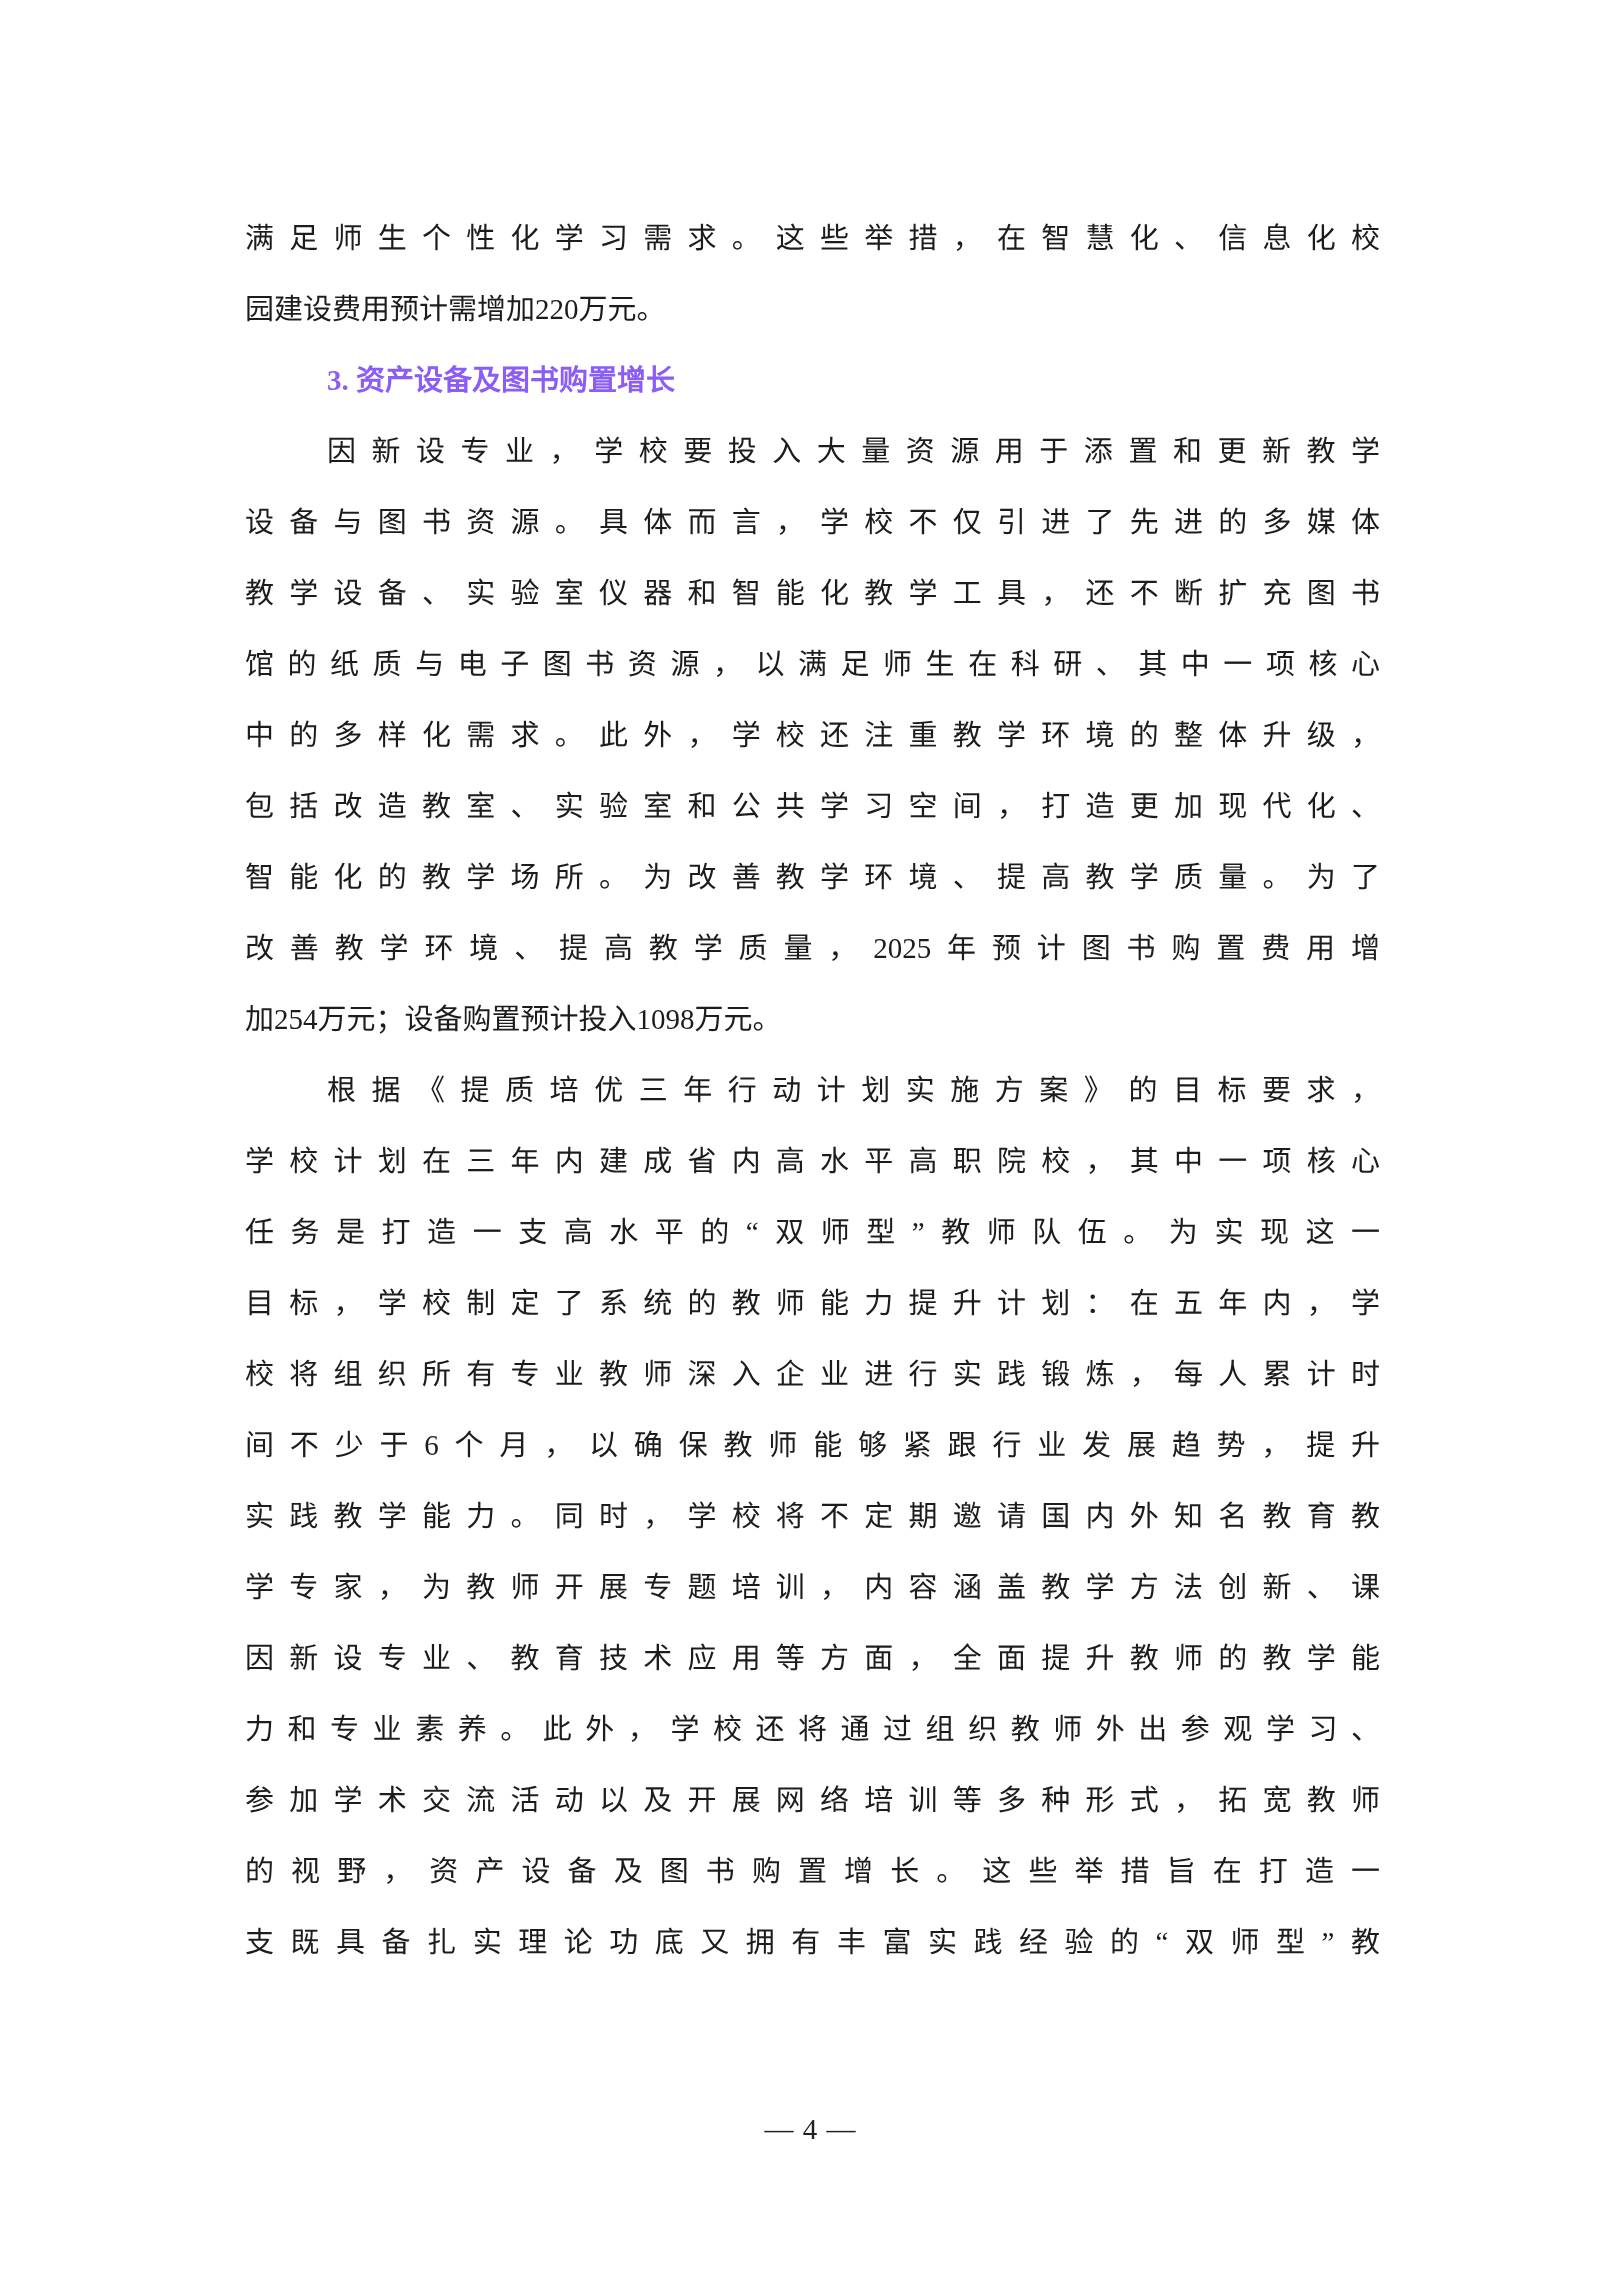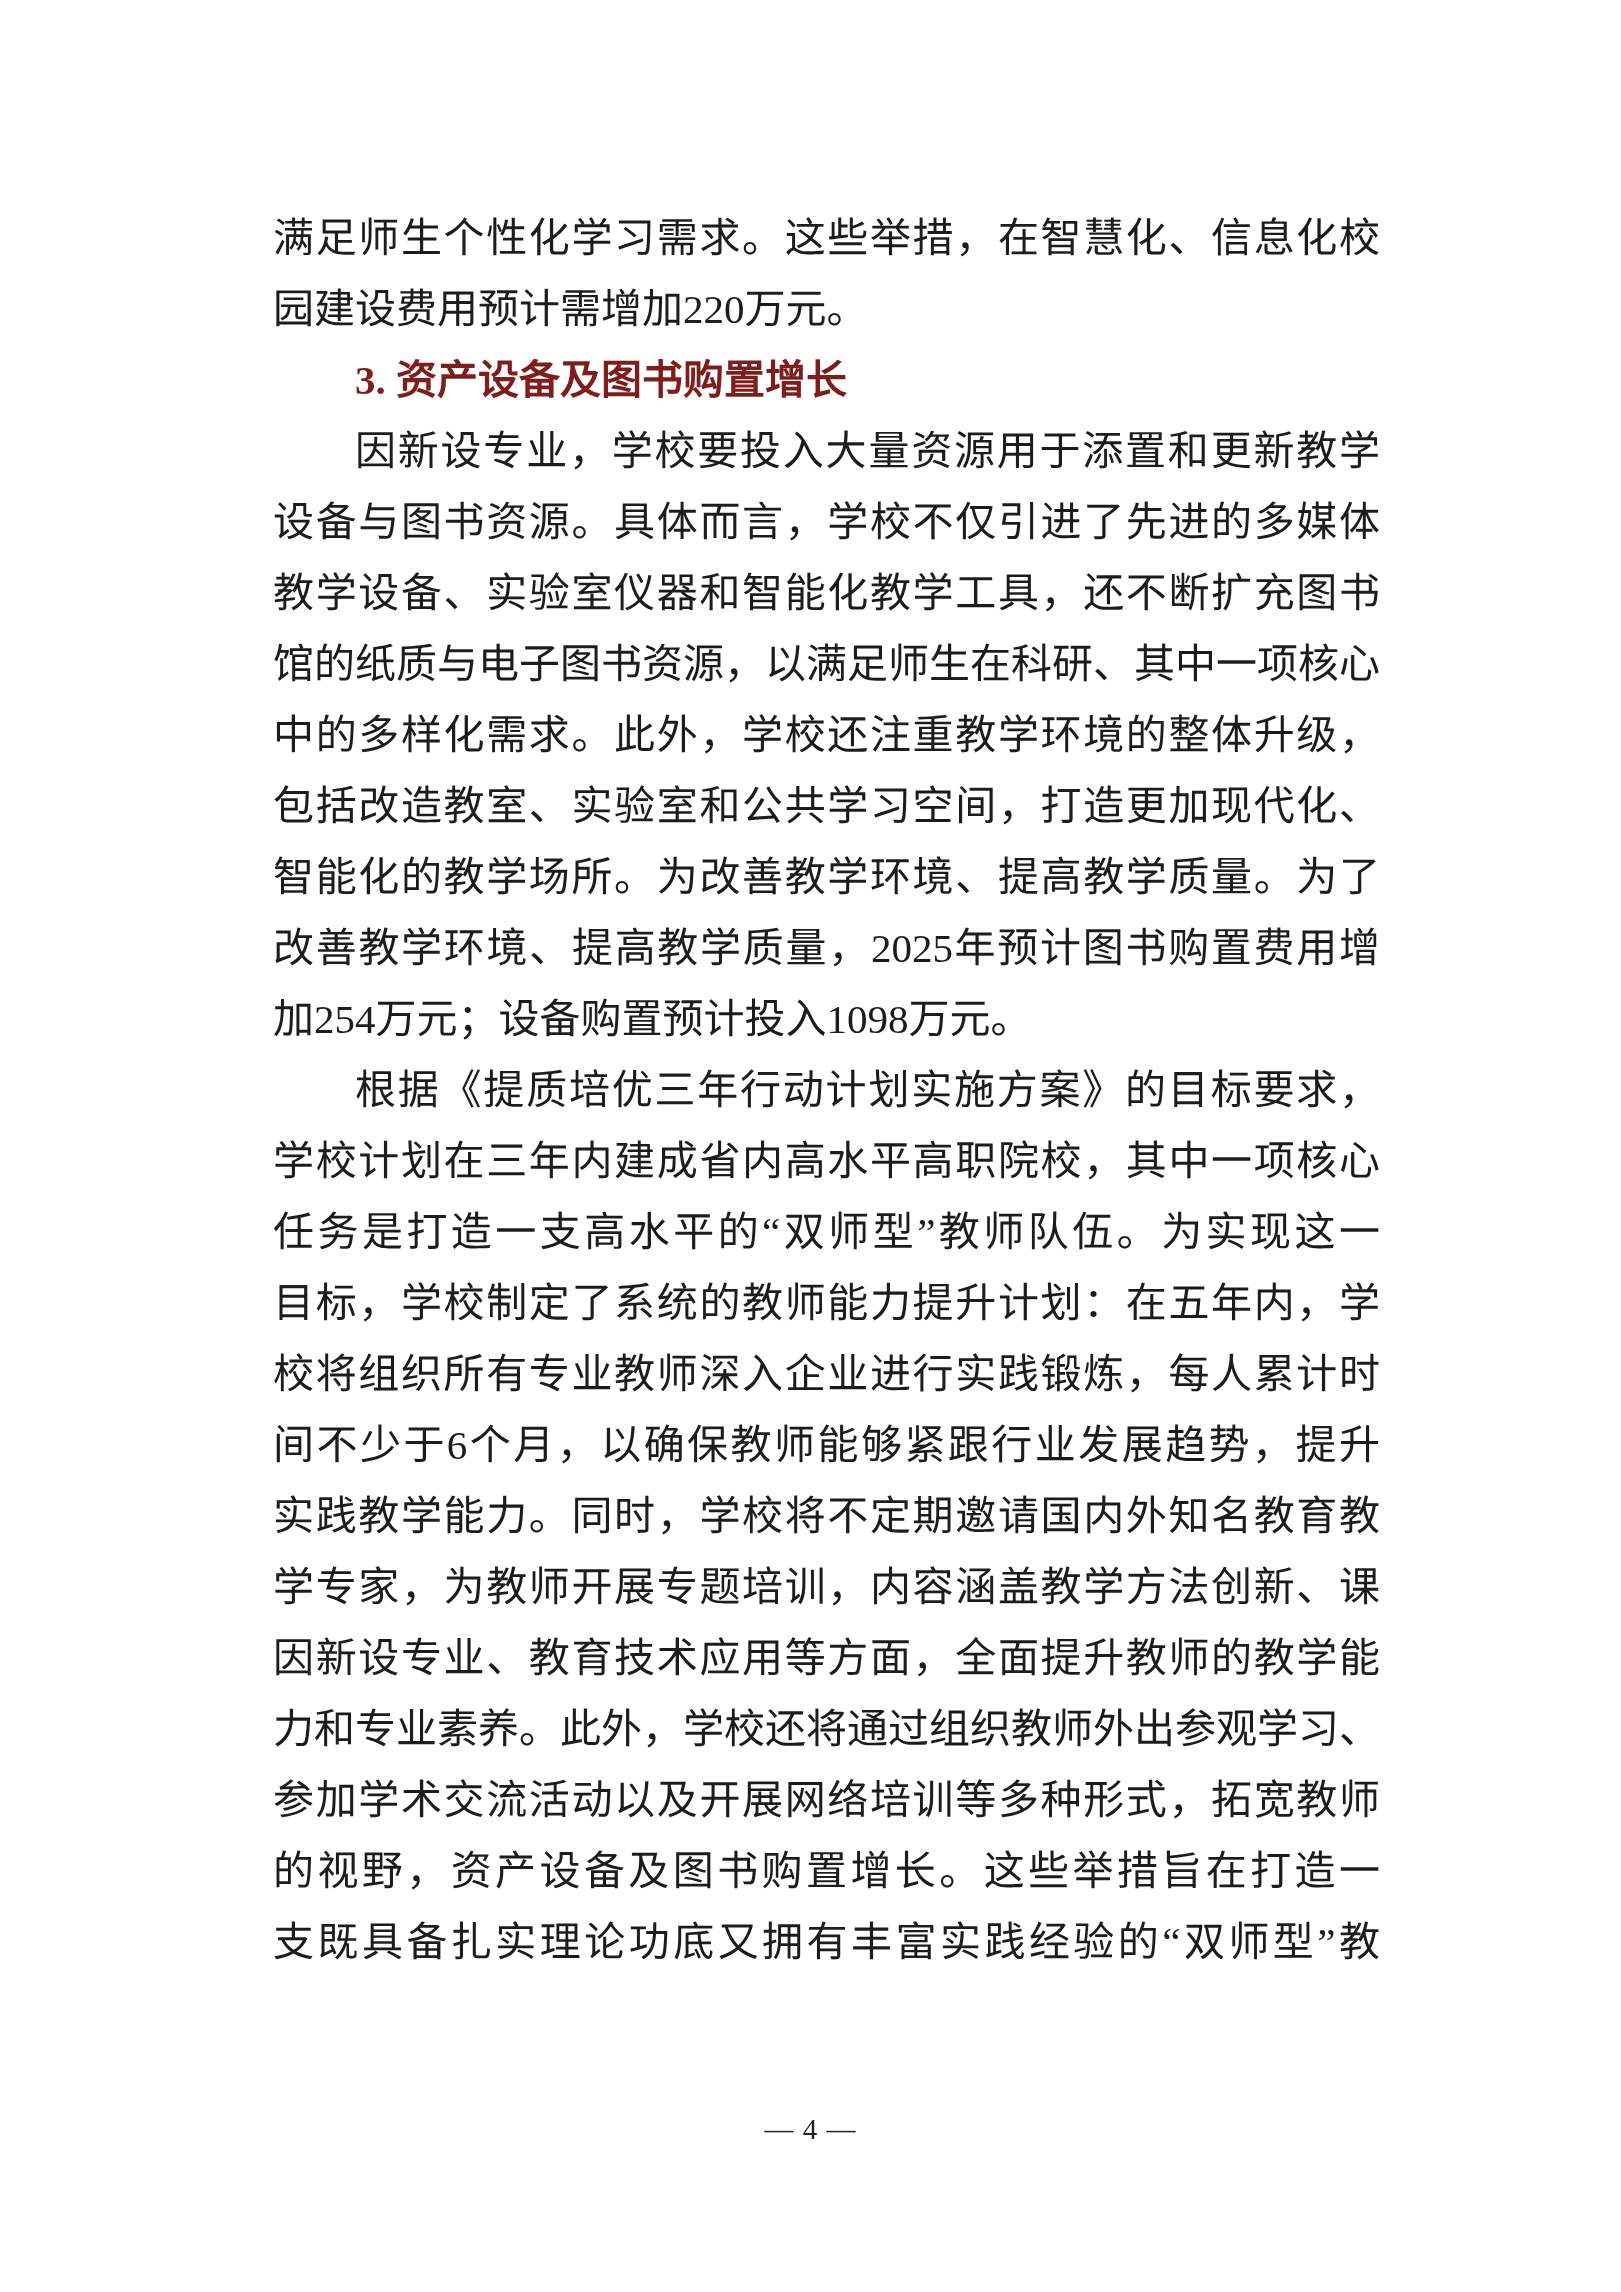--- a/index.html
+++ b/index.html
@@ -19,35 +19,34 @@
   }
   .doc-body {
     position: absolute;
     left: 245px;
     top: 203px;
     width: 1135px;
   }
   .line {
     height: 71px;
     line-height: 71px;
-    font-size: 41px;
+    font-size: 29px;
     white-space: normal;
     overflow: visible;
-    margin-left: 28px;
   }
   .line.fill {
     text-align: justify;
     text-align-last: justify;
   }
   .line.indent {
     text-indent: 82px; 
   }
   .line.heading {
     font-weight: 700;
-    color: #7f1d1d;
+    color: #8b5cf6;
   }
   .page-footer {
     position: absolute;
     left: 0;
     top: 2113px;
     width: 100%;
     text-align: center;
     font-size: 29px;
     color: #222222;
     letter-spacing: 1px;

